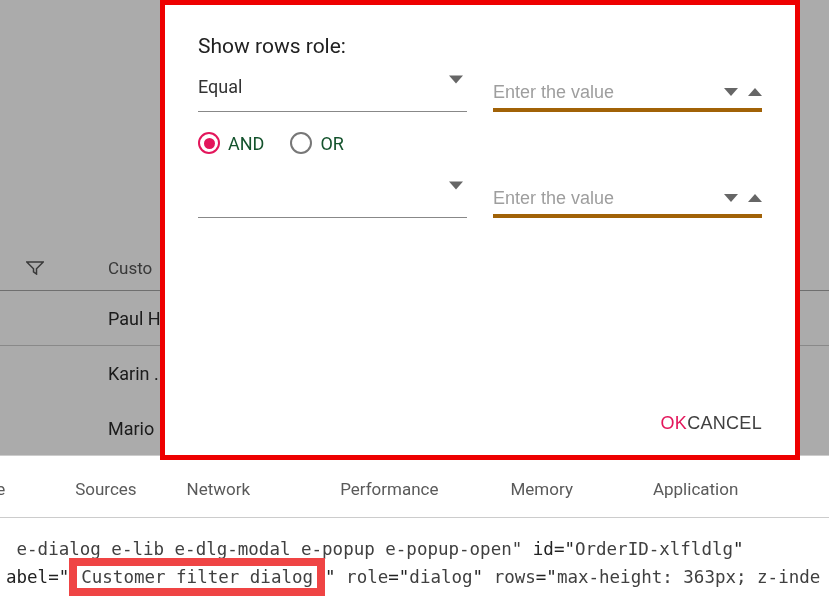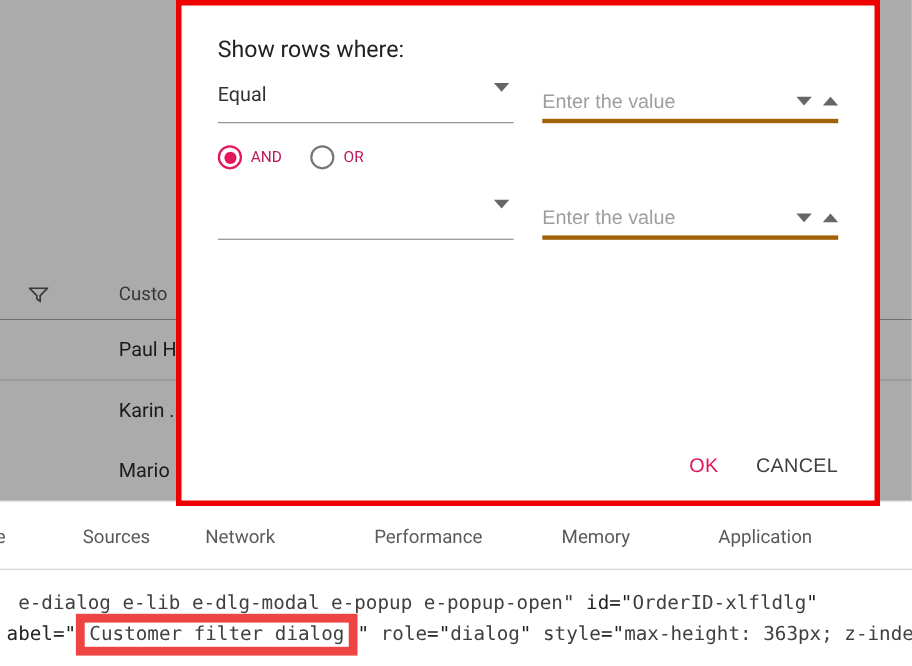--- a/index.html
+++ b/index.html
@@ -183,28 +183,27 @@
   }
   .radio-circle.checked {
     border-color:#e3165b;
   }
   .radio-circle.checked::after {
     content:"";
     width:11px;height:11px;
     border-radius:50%;
     background:#e3165b;
   }
-  .radio-label { font-size:14px; color:#be185d; }
+  .radio-label { font-size:18px; color:#14532d; }
 
   .dlg-footer {
     position:absolute;
     bottom: 16px;
     right: 28px;
     display:flex;
-    gap: 34px;
     align-items:center;
   }
   .btn {
     font-size: 18px;
     font-weight: 500;
     cursor:pointer;
     background:none;
     border:none;
     letter-spacing: 0.3px;
   }
@@ -265,21 +264,21 @@
   <div class="col-label">Custo</div>
 </div>
 <div class="grid-row r1">Paul H</div>
 <div class="grid-row r2">Karin .</div>
 <div class="grid-row r3">Mario </div>
 
 <div class="overlay"></div>
 
 <div class="dialog-border">
   <div class="dialog">
-    <div class="dlg-subtitle">Show rows where:</div>
+    <div class="dlg-subtitle">Show rows role:</div>
 
     <div class="row">
       <div class="select">
         <span>Equal</span>
         <span class="caret"><span class="tri down"></span></span>
       </div>
       <div class="numbox">
         <input type="text" placeholder="Enter the value" style="">
         <span class="spin">
           <span class="tri down"></span>
@@ -324,13 +323,13 @@
   <span class="tab t0">le</span>
   <span class="tab t1">Sources</span>
   <span class="tab t2">Network</span>
   <span class="tab t3">Performance</span>
   <span class="tab t4">Memory</span>
   <span class="tab t5">Application</span>
 
 </div>
 
 <div class="src"><span class="attr-val"> e-dialog e-lib e-dlg-modal e-popup e-popup-open"</span><span> id</span><span>="</span><span class="attr-val">OrderID-xlfldlg</span><span>"</span>
-<span>abel</span><span>="</span><span class="hl attr-val">Customer filter dialog</span><span>" </span><span class="attr-val">role</span><span>="</span><span class="attr-val">dialog</span><span>" </span><span class="attr-val">style</span><span>="</span><span class="attr-val">max-height: 363px; z-inde</span></div>
+<span>abel</span><span>="</span><span class="hl attr-val">Customer filter dialog</span><span>" </span><span class="attr-val">role</span><span>="</span><span class="attr-val">dialog</span><span>" </span><span class="attr-val">rows</span><span>="</span><span class="attr-val">max-height: 363px; z-inde</span></div>
 
 </body></html>

